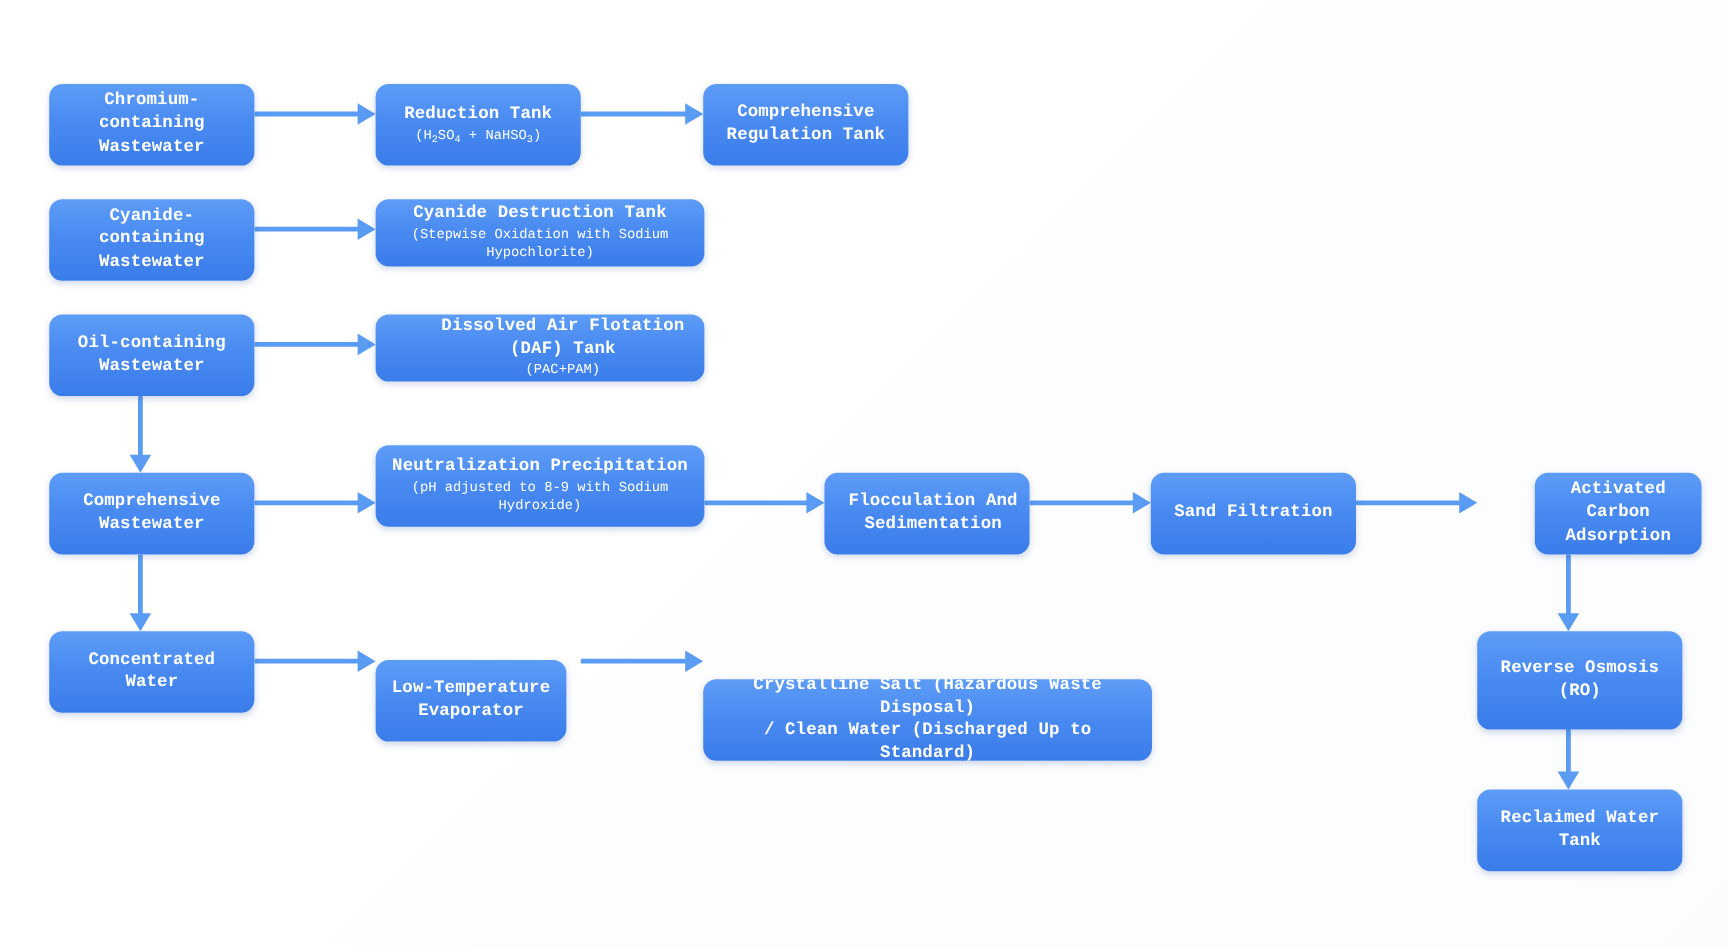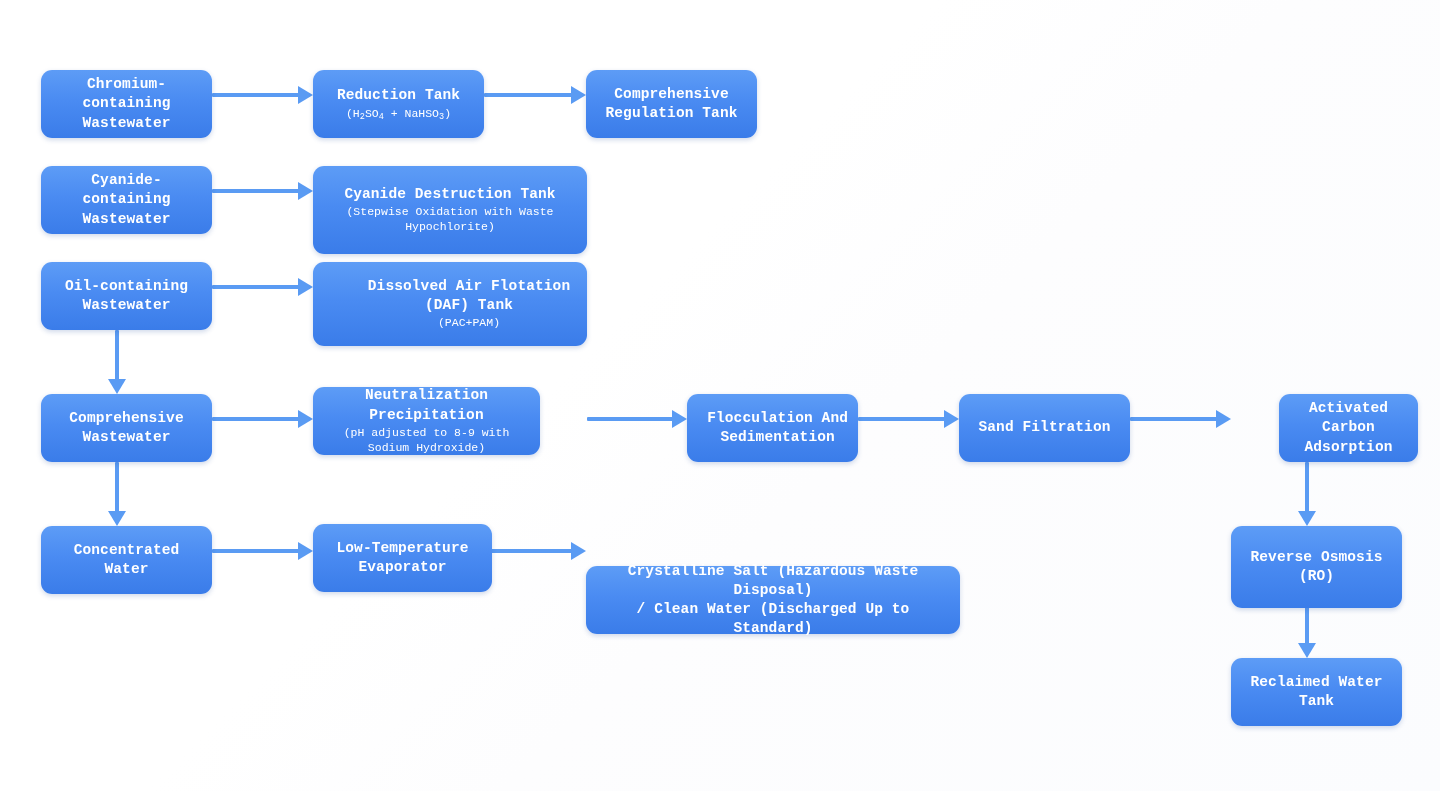--- a/index.html
+++ b/index.html
@@ -174,55 +174,55 @@
         <div class="sub">(H<sub>2</sub>SO<sub>4</sub> + NaHSO<sub>3</sub>)</div>
       </div>
       <div class="node" style="left: 586px; top: 70px; width: 171px; height: 68px;">
         <div class="title">Comprehensive
 Regulation Tank</div>
       </div>
       <div class="node" style="left: 41px; top: 166px; width: 171px; height: 68px;">
         <div class="title">Cyanide-containing
 Wastewater</div>
       </div>
-      <div class="node" style="left: 313px; top: 166px; width: 274px; height: 88px; align-items: center;">
+      <div class="node" style="left: 313px; top: 166px; width: 274px; height: 56px; align-items: center;">
         <div class="title">Cyanide Destruction Tank</div>
-        <div class="sub">(Stepwise Oxidation with Waste Hypochlorite)</div>
+        <div class="sub">(Stepwise Oxidation with Sodium Hypochlorite)</div>
       </div>
       <div class="node" style="left: 41px; top: 262px; width: 171px; height: 68px;">
         <div class="title">Oil-containing
 Wastewater</div>
       </div>
-      <div class="node" style="left: 313px; top: 262px; width: 274px; height: 84px; padding-left: 48px;">
+      <div class="node" style="left: 313px; top: 262px; width: 274px; height: 56px; padding-left: 48px;">
         <div class="title">Dissolved Air Flotation (DAF) Tank</div>
         <div class="sub">(PAC+PAM)</div>
       </div>
       <div class="node" style="left: 41px; top: 394px; width: 171px; height: 68px;">
         <div class="title">Comprehensive
 Wastewater</div>
       </div>
-      <div class="node" style="left: 313px; top: 387px; width: 227px; height: 68px;">
+      <div class="node" style="left: 313px; top: 371px; width: 274px; height: 68px;">
         <div class="title">Neutralization Precipitation</div>
         <div class="sub">(pH adjusted to 8-9 with Sodium Hydroxide)</div>
       </div>
       <div class="node" style="left: 687px; top: 394px; width: 171px; height: 68px; align-items: flex-end;">
         <div class="title">Flocculation And
 Sedimentation</div>
       </div>
       <div class="node" style="left: 959px; top: 394px; width: 171px; height: 68px;">
         <div class="title">Sand Filtration</div>
       </div>
       <div class="node" style="left: 1231px; top: 394px; width: 139px; height: 68px; margin-left: 48px;">
         <div class="title">Activated Carbon
 Adsorption</div>
       </div>
       <div class="node" style="left: 41px; top: 526px; width: 171px; height: 68px;">
         <div class="title">Concentrated Water</div>
       </div>
-      <div class="node" style="left: 313px; top: 524px; width: 179px; height: 68px;">
+      <div class="node" style="left: 313px; top: 550px; width: 159px; height: 68px;">
         <div class="title">Low-Temperature
 Evaporator</div>
       </div>
       <div class="node" style="left: 586px; top: 526px; width: 374px; height: 68px; margin-top: 40px;">
         <div class="title">Crystalline Salt (Hazardous Waste Disposal)
 / Clean Water (Discharged Up to Standard)</div>
       </div>
       <div class="node" style="left: 1231px; top: 526px; width: 171px; height: 82px;">
         <div class="title">Reverse Osmosis (RO)</div>
       </div>

